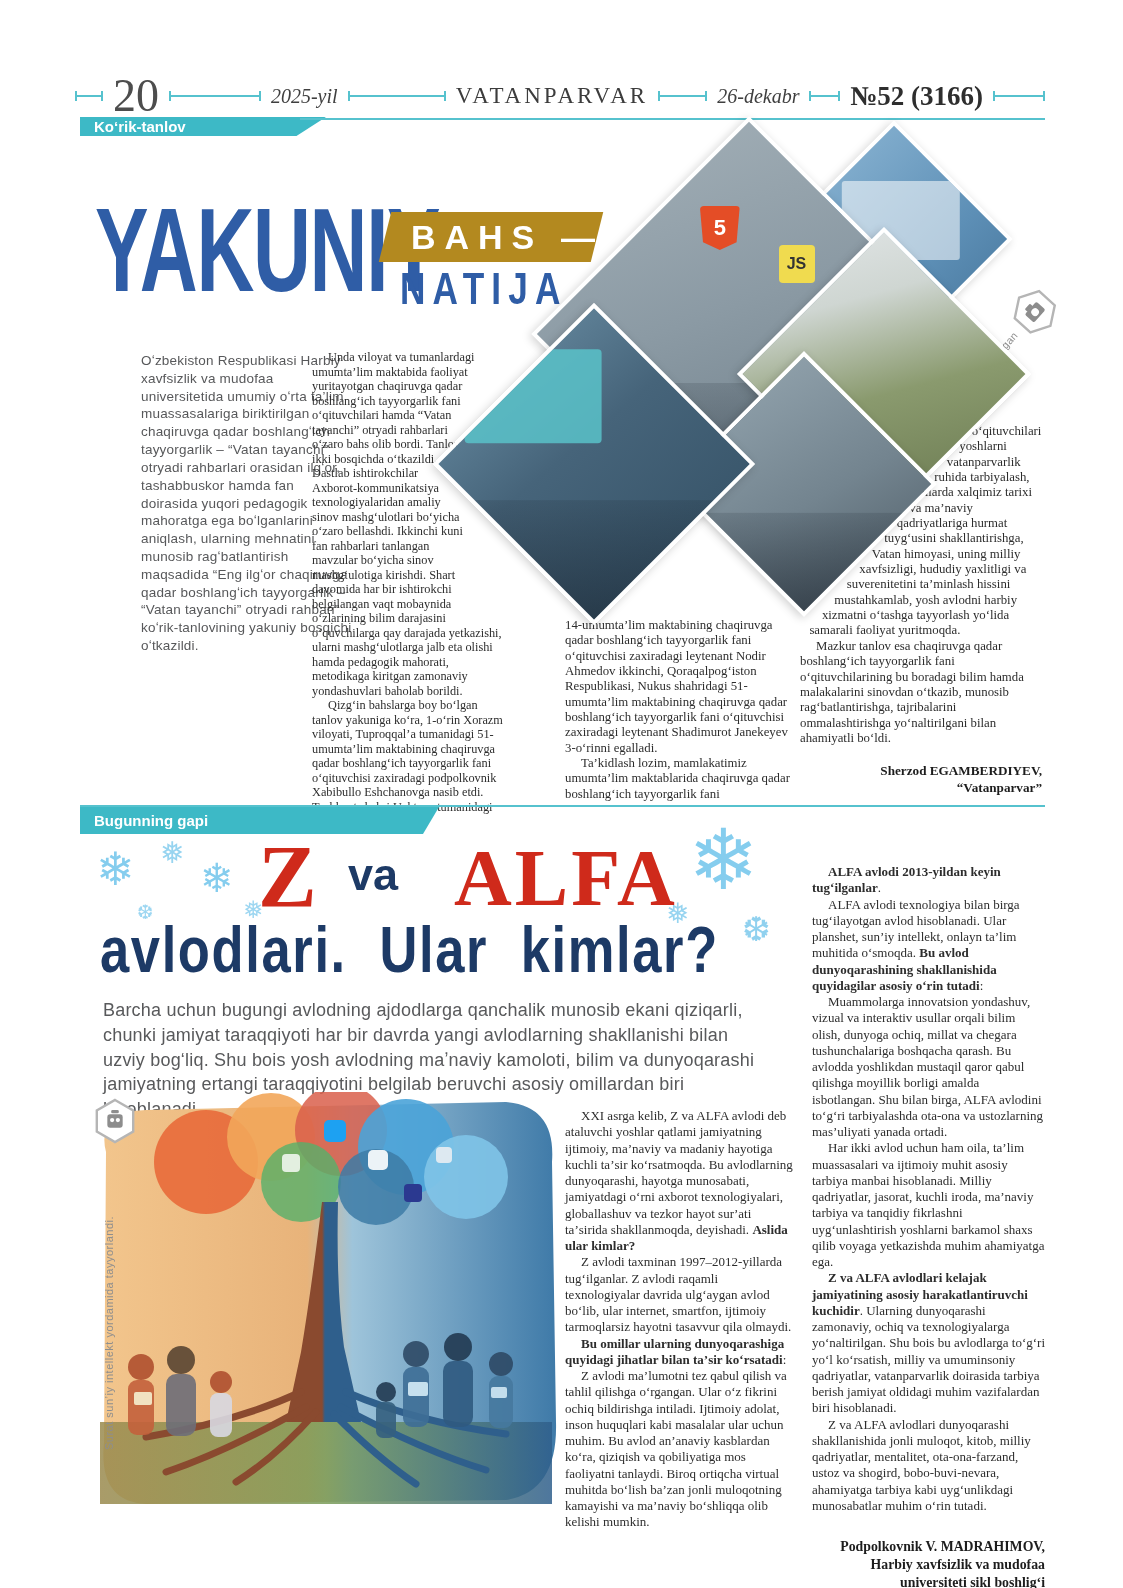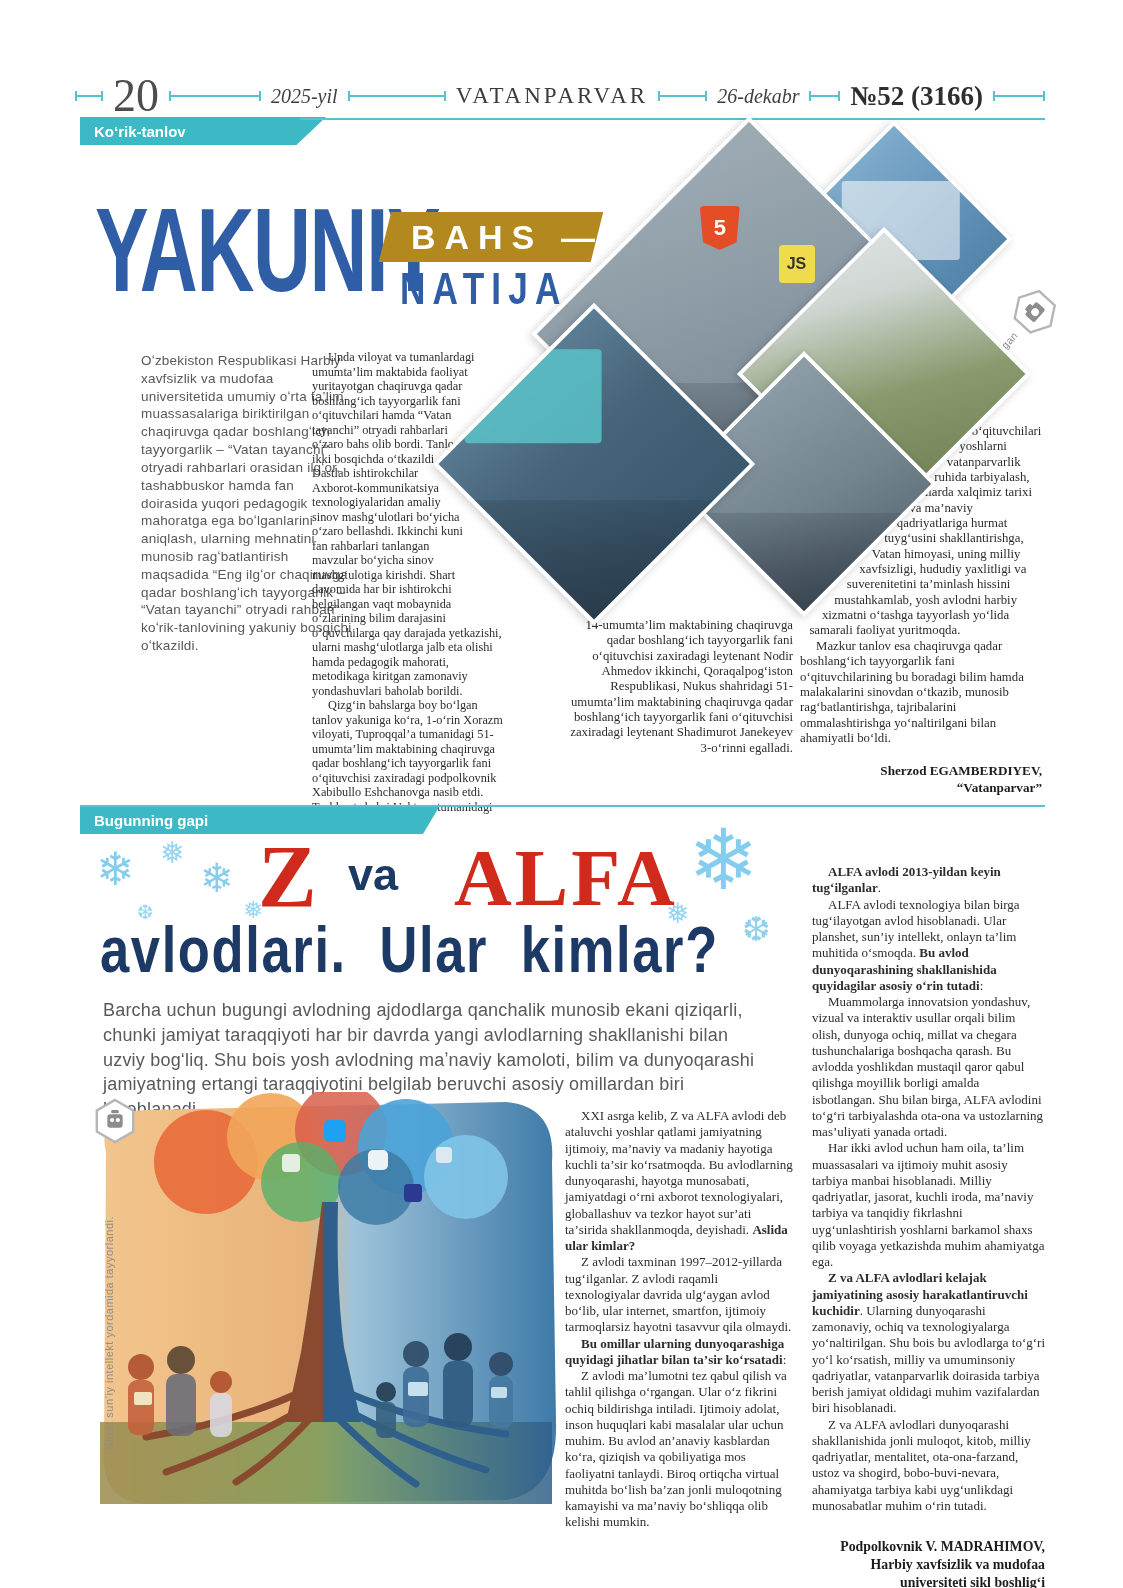--- a/index.html
+++ b/index.html
@@ -78,21 +78,21 @@
     <div class="hdate">2025-yil</div>
     <div class="hseg" style="flex:1.6;"></div>
     <div class="masthead">VATANPARVAR</div>
     <div class="hseg" style="flex:0.8;"></div>
     <div class="hdate">26-dekabr</div>
     <div class="hseg" style="flex:0.5;"></div>
     <div class="issue">№52 (3166)</div>
     <div class="hseg" style="width:52px;"></div>
   </div>
 
-  <div class="abs tag" style="left:80px;top:117px;width:232px;height:28px;clip-path:polygon(0 0,100% 0,88% 100%,0 100%);">
+  <div class="abs tag" style="left:80px;top:117px;width:232px;height:19px;clip-path:polygon(0 0,100% 0,88% 100%,0 100%);">
     <span>Koʻrik-tanlov</span>
   </div>
   <div class="abs tagline" style="left:300px;top:118px;width:745px;"></div>
 
   <div class="abs" style="left:95px;top:196px;">
     <span class="h1main">YAKUNIY</span>
   </div>
   <div class="abs goldband" style="left:385px;top:212px;width:212px;height:50px;">
     <span class="goldtext">BAHS</span>
     <span class="golddash">—</span>
@@ -150,22 +150,23 @@
   <div class="abs gothic" style="left:97px;top:352px;width:212px;">
     <p style="margin:0;">Oʻzbekiston Respublikasi Harbiy xavfsizlik va mudofaa universitetida umumiy oʻrta taʼlim muassasalariga biriktirilgan chaqiruvga qadar boshlangʻich tayyorgarlik – “Vatan tayanchi” otryadi rahbarlari orasidan ilgʻor, tashabbuskor hamda fan doirasida yuqori pedagogik mahoratga ega boʻlganlarini aniqlash, ularning mehnatini munosib ragʻbatlantirish maqsadida “Eng ilgʻor chaqiruvga qadar boshlangʻich tayyorgarlik – “Vatan tayanchi” otryadi rahbari” koʻrik-tanlovining yakuniy bosqichi oʻtkazildi.</p>
   </div>
 
   <div class="abs serif" style="left:312px;top:350px;width:196px;font-size:12.3px;line-height:1.18;">
     <div class="wrapR2"></div>
     <p class="ind">Unda viloyat va tumanlardagi umumtaʼlim maktabida faoliyat yuritayotgan chaqiruvga qadar boshlangʻich tayyorgarlik fani oʻqituvchilari hamda “Vatan tayanchi” otryadi rahbarlari oʻzaro bahs olib bordi. Tanlov ikki bosqichda oʻtkazildi. Dastlab ishtirokchilar Axborot-kommunikatsiya texnologiyalaridan amaliy sinov mashgʻulotlari boʻyicha oʻzaro bellashdi. Ikkinchi kuni fan rahbarlari tanlangan mavzular boʻyicha sinov mashgʻulotiga kirishdi. Shart davomida har bir ishtirokchi belgilangan vaqt mobaynida oʻzlarining bilim darajasini oʻquvchilarga qay darajada yetkazishi, ularni mashgʻulotlarga jalb eta olishi hamda pedagogik mahorati, metodikaga kiritgan zamonaviy yondashuvlari baholab borildi.</p>
     <p class="ind">Qizgʻin bahslarga boy boʻlgan tanlov yakuniga koʻra, 1-oʻrin Xorazm viloyati, Tuproqqalʼa tumanidagi 51-umumtaʼlim maktabining chaqiruvga qadar boshlangʻich tayyorgarlik fani oʻqituvchisi zaxiradagi podpolkovnik Xabibullo Eshchanovga nasib etdi. Toshkent shahri Uchtepa tumanidagi</p>
   </div>
 
-  <div class="abs serif" style="left:565px;top:618px;width:228px;font-size:12.8px;line-height:1.2;text-align:right;">
+  <div class="abs serif" style="left:565px;top:618px;width:228px;font-size:12.8px;line-height:1.2;">
     <p>14-umumtaʼlim maktabining chaqiruvga qadar boshlangʻich tayyorgarlik fani oʻqituvchisi zaxiradagi leytenant Nodir Ahmedov ikkinchi, Qoraqalpogʻiston Respublikasi, Nukus shahridagi 51-umumtaʼlim maktabining chaqiruvga qadar boshlangʻich tayyorgarlik fani oʻqituvchisi zaxiradagi leytenant Shadimurot Janekeyev 3-oʻrinni egalladi.</p>
+    <p class="ind">Taʼkidlash lozim, mamlakatimiz umumtaʼlim maktablarida chaqiruvga qadar boshlangʻich tayyorgarlik fani</p>
   </div>
 
   <div class="abs serif" style="left:800px;top:420px;width:242px;font-size:12.8px;line-height:1.2;">
     <div class="wrapL"></div>
     <p>oʻqituvchilari yoshlarni vatanparvarlik ruhida tarbiyalash, ularda xalqimiz tarixi va maʼnaviy qadriyatlariga hurmat tuygʻusini shakllantirishga, Vatan himoyasi, uning milliy xavfsizligi, hududiy yaxlitligi va suverenitetini taʼminlash hissini mustahkamlab, yosh avlodni harbiy xizmatni oʻtashga tayyorlash yoʻlida samarali faoliyat yuritmoqda.</p>
     <p class="ind">Mazkur tanlov esa chaqiruvga qadar boshlangʻich tayyorgarlik fani oʻqituvchilarining bu boradagi bilim hamda malakalarini sinovdan oʻtkazib, munosib ragʻbatlantirishga, tajribalarini ommalashtirishga yoʻnaltirilgani bilan ahamiyatli boʻldi.</p>
     <div class="byline">
       <div>Sherzod EGAMBERDIYEV,</div>
       <div>“Vatanparvar”</div>
     </div>

